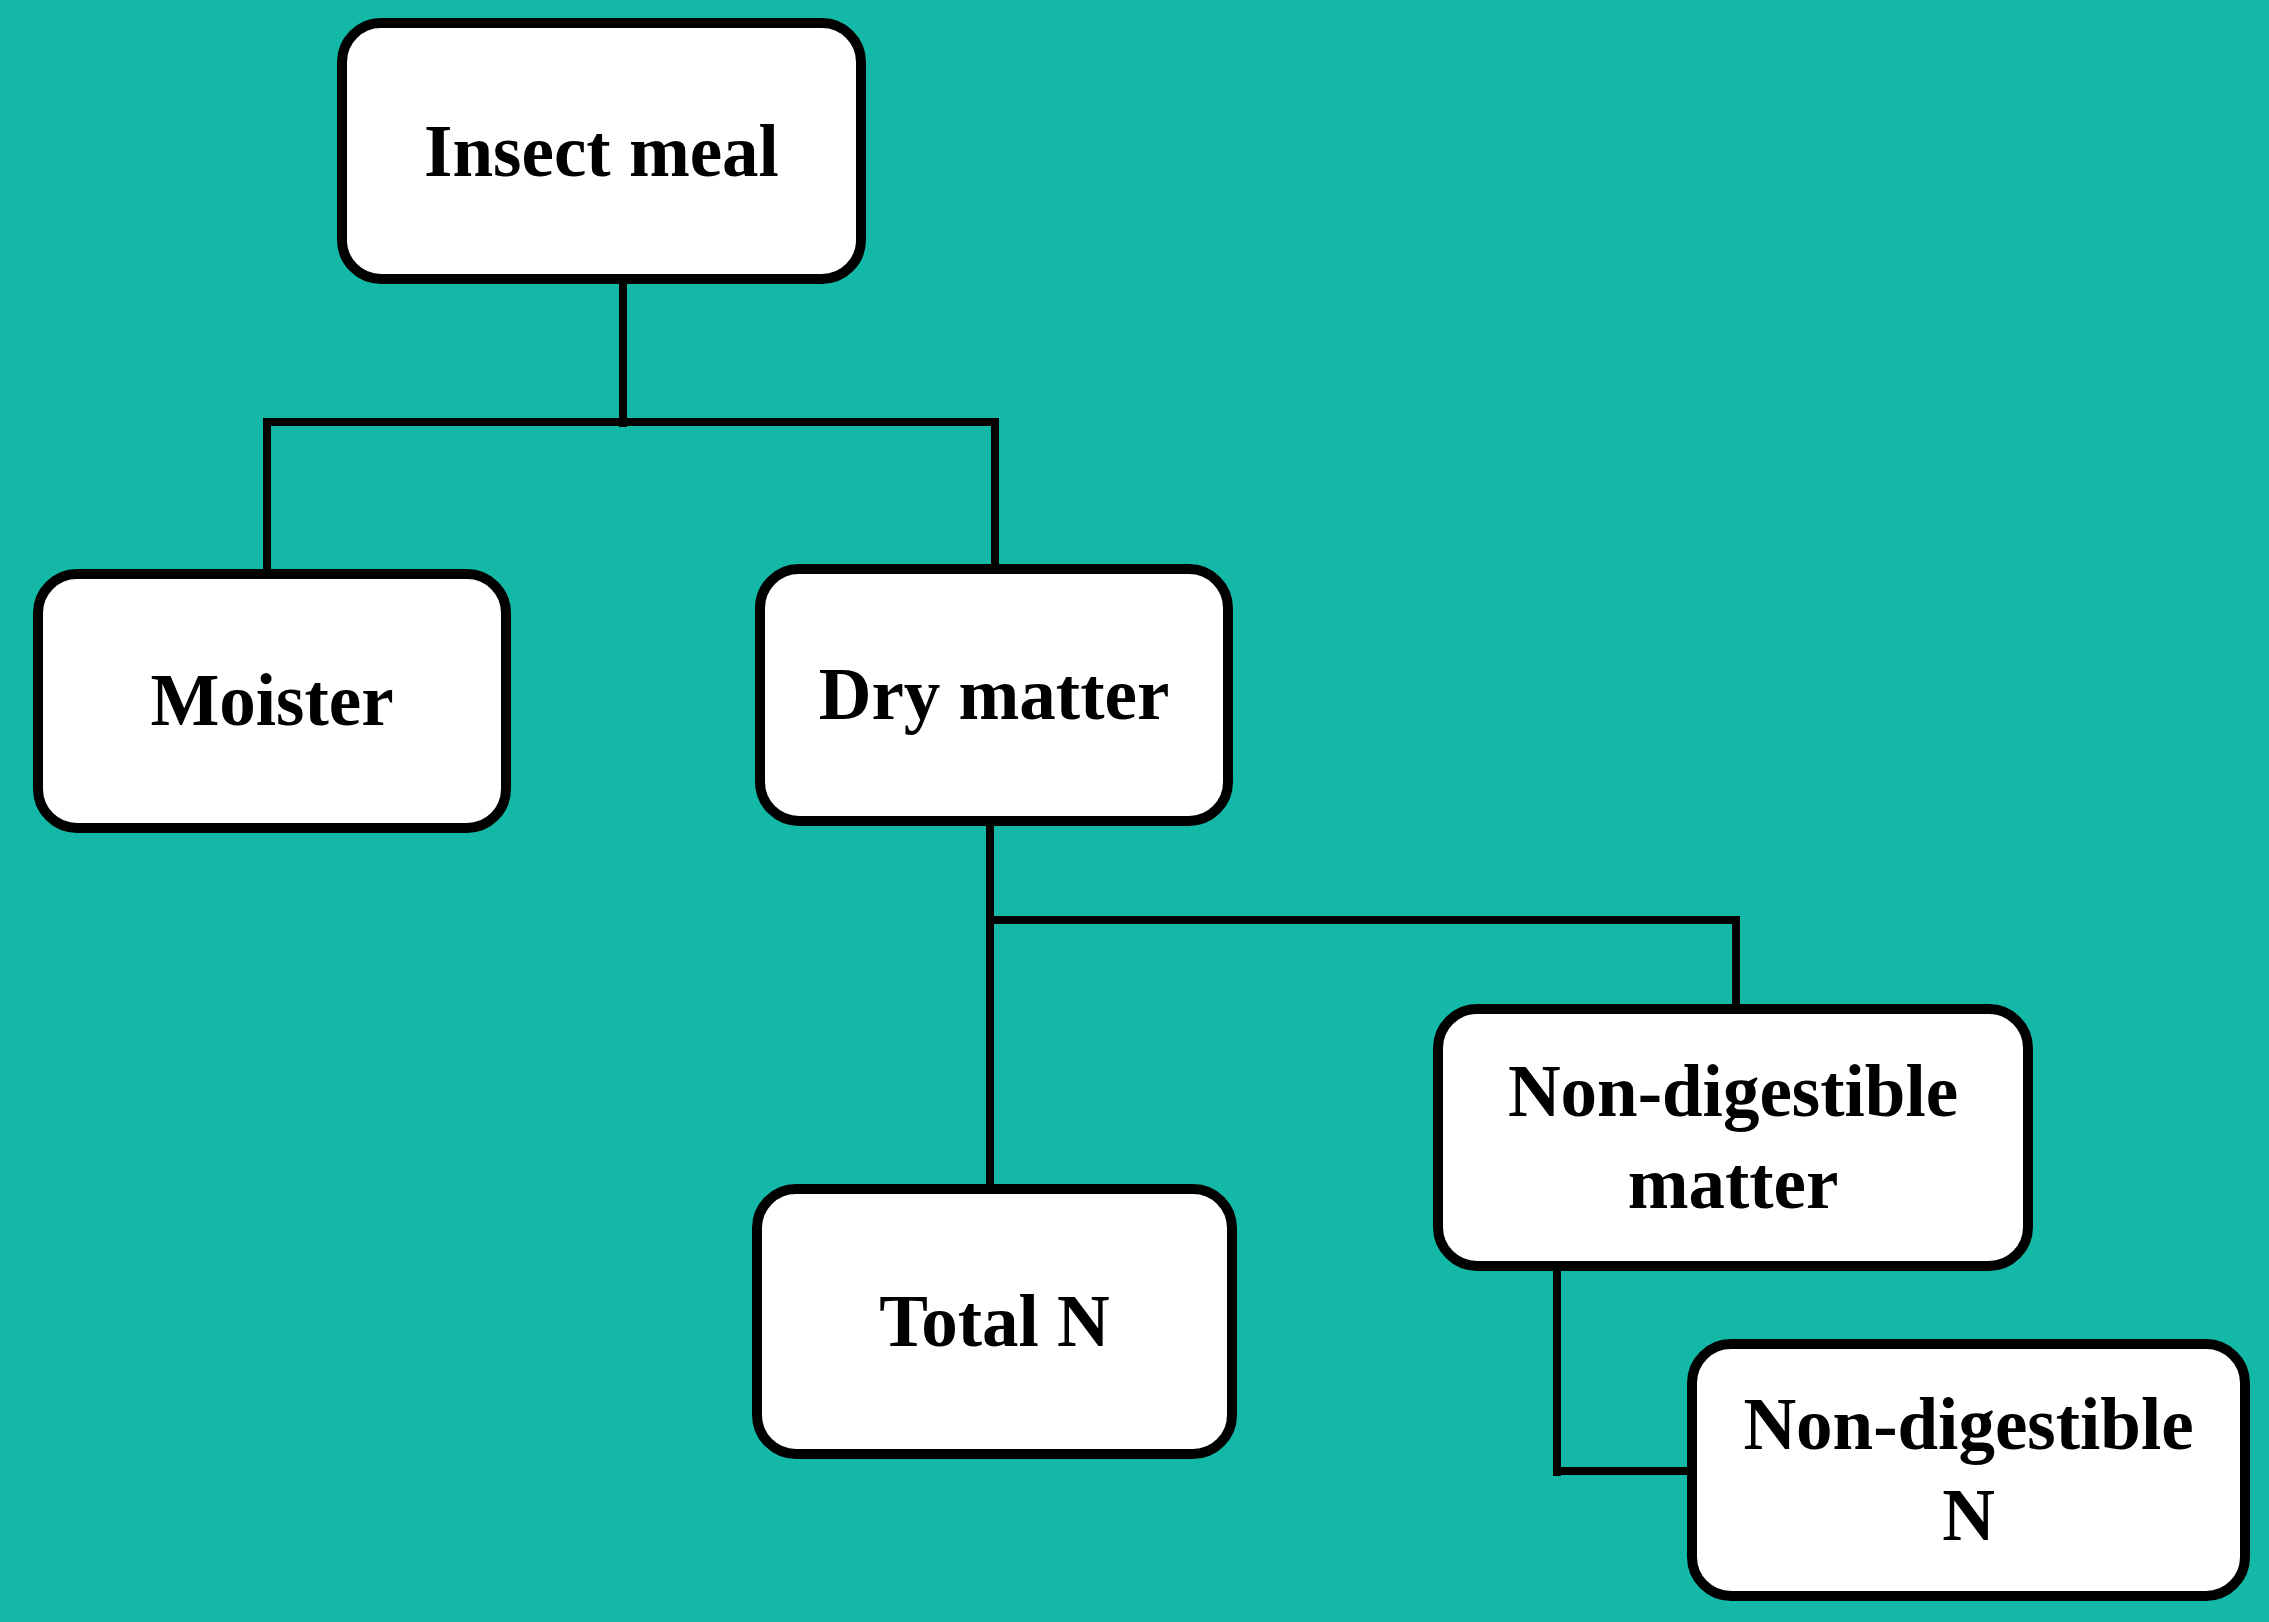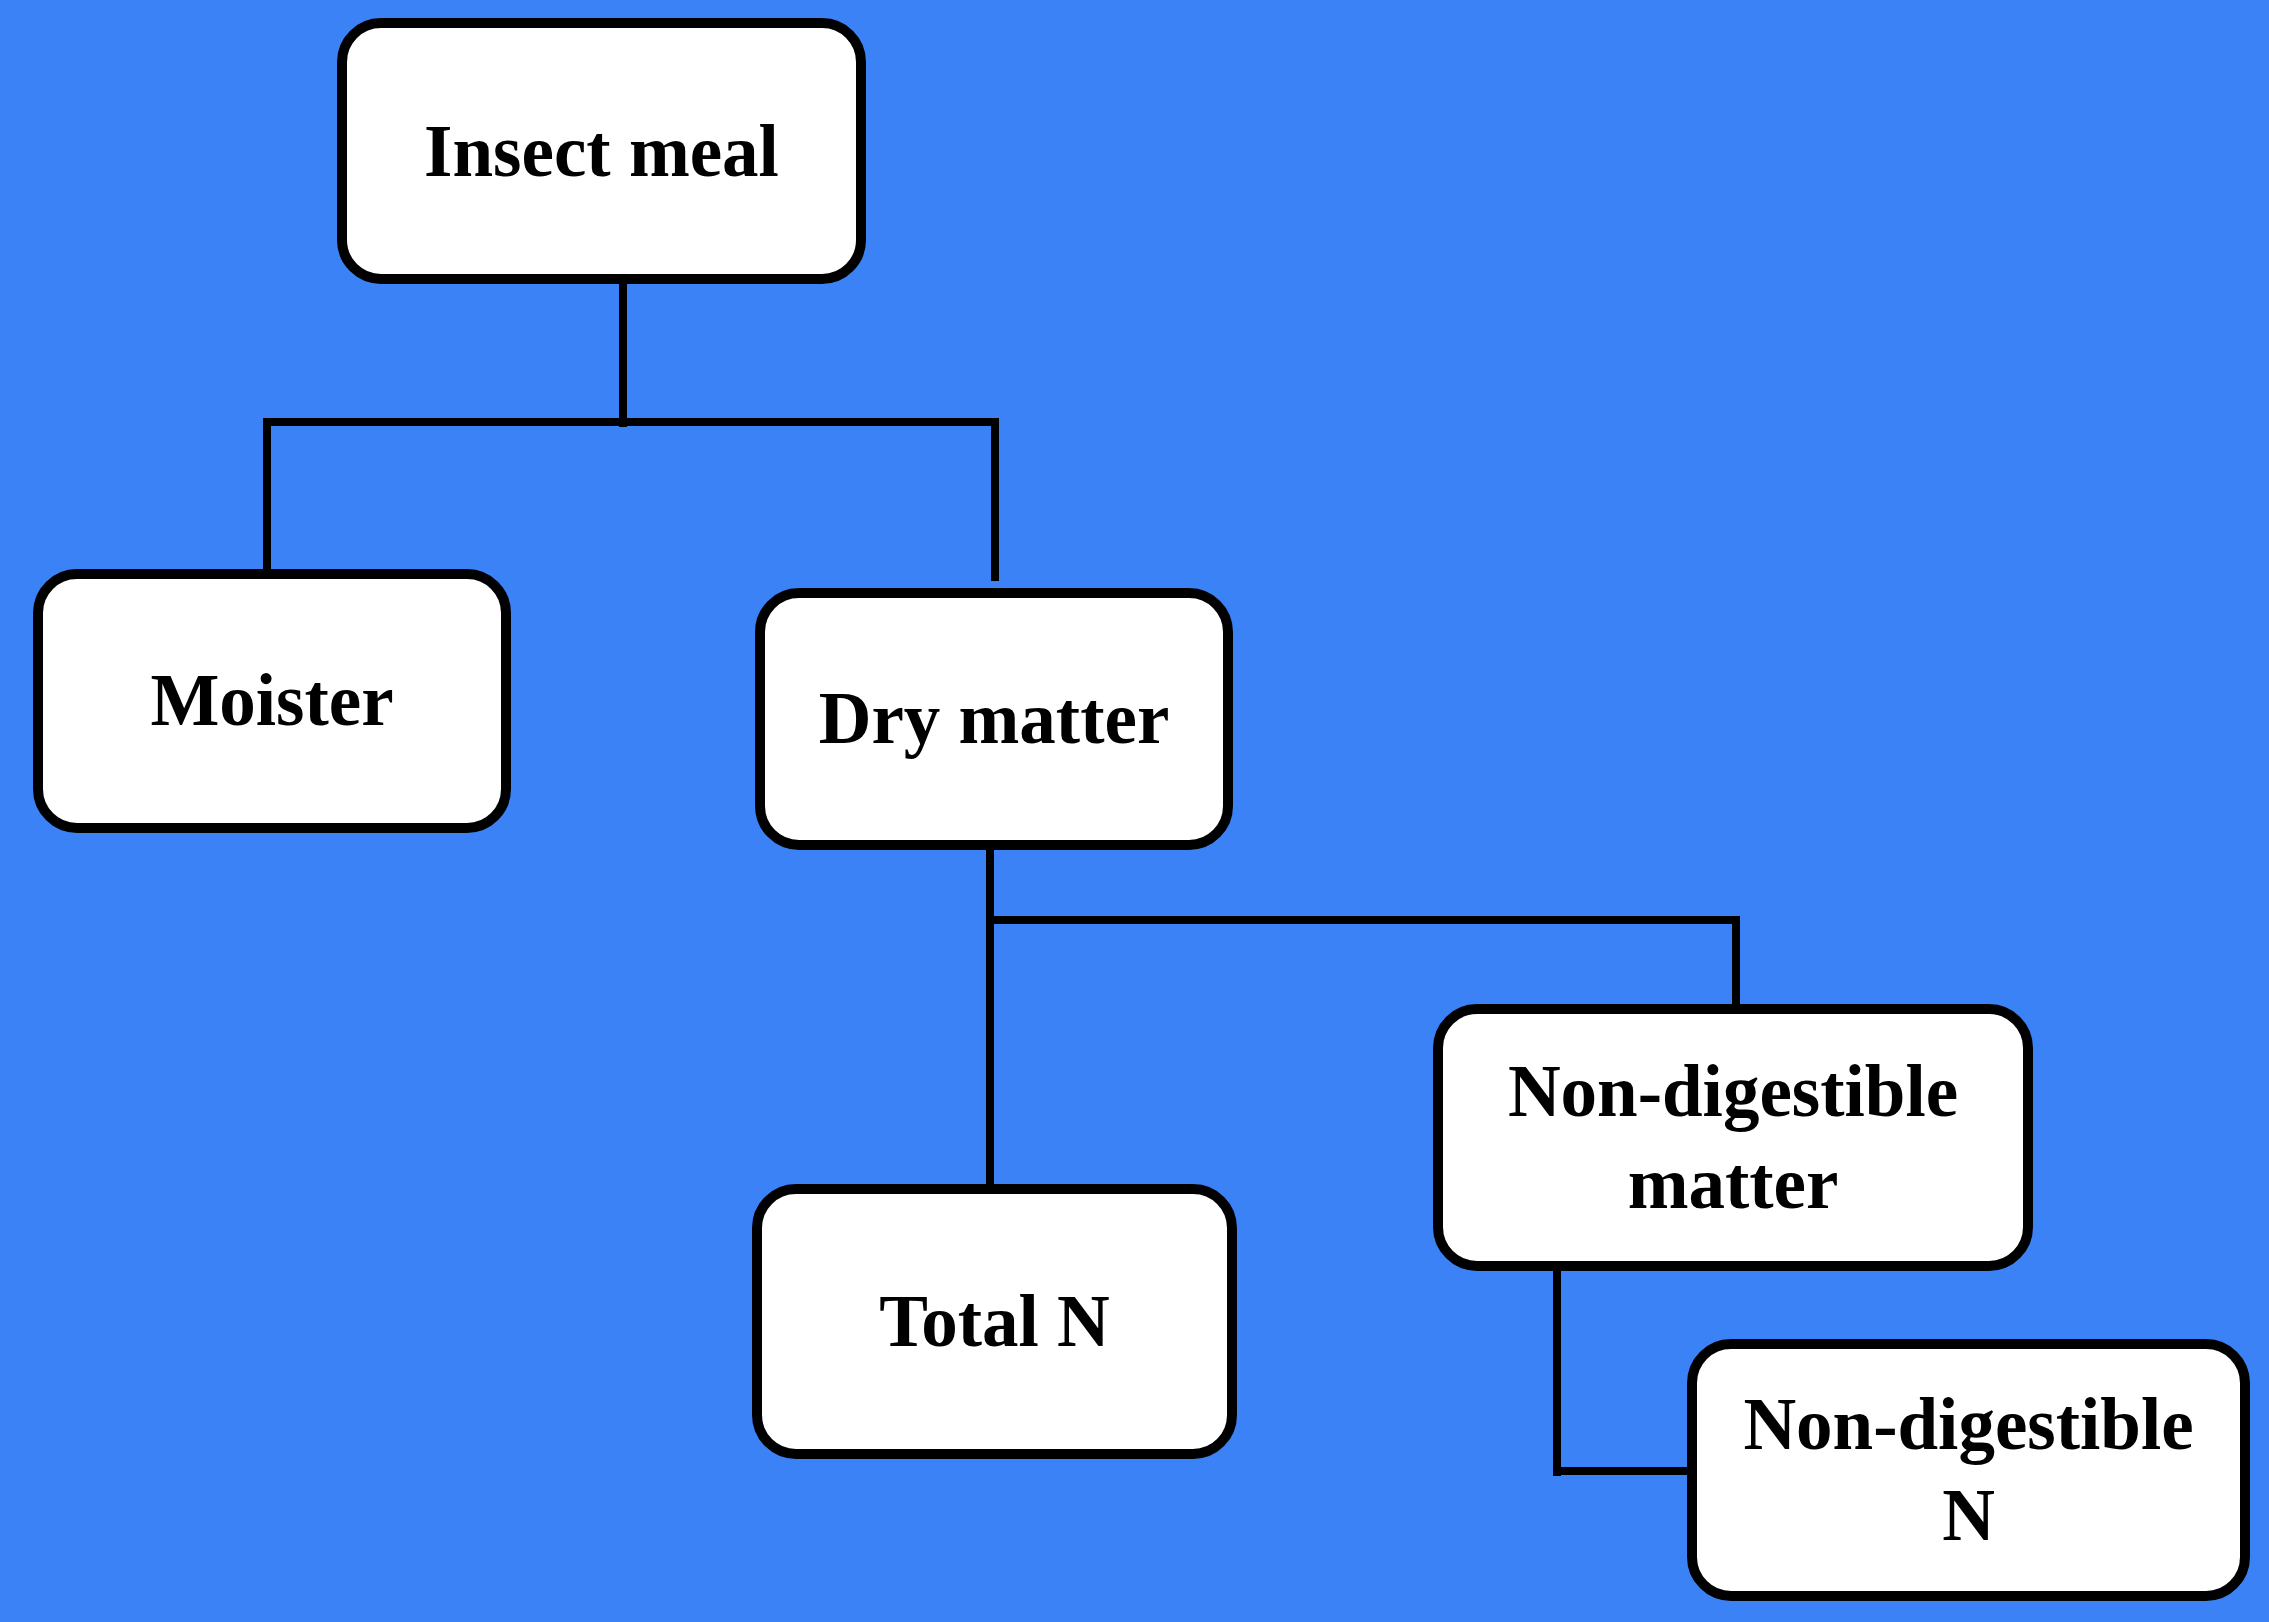--- a/index.html
+++ b/index.html
@@ -4,21 +4,21 @@
 <style>
   html, body {
     margin: 0;
     padding: 0;
     background: #ffffff;
   }
   .canvas {
     position: relative;
     width: 2269px;
     height: 1623px;
-    background: #3b82f6;
+    background: #14b8a6;
     overflow: hidden;
     font-family: "Liberation Serif", "DejaVu Serif", serif;
   }
   .edge {
     position: absolute;
     background: #000000;
   }
   .node {
     position: absolute;
     box-sizing: border-box;
@@ -35,21 +35,21 @@
     font-size: 73px;
     line-height: 1.25;
     color: #000000;
     white-space: pre-line;
     padding: 0 9.2px;
   }
 
   
   #node-insect-meal          { left: 337px;  top: 18.4px;   width: 529px; height: 266px; }
   #node-moister              { left: 33px;   top: 569px;  width: 478px; height: 264px; }
-  #node-dry-matter           { left: 755px;  top: 588px;  width: 478px; height: 262px; }
+  #node-dry-matter           { left: 755px;  top: 564px;  width: 478px; height: 262px; }
   #node-total-n              { left: 752px;  top: 1184px; width: 485px; height: 275px; }
   #node-non-digestible-matter{ left: 1433px; top: 1004px; width: 600px; height: 267px; }
   #node-non-digestible-n     { left: 1687px; top: 1339px; width: 563px; height: 262px; }
 
   
   #edge-insect-meal-stem     { left: 619px;  top: 280px;  width: 8.3px;   height: 147px; }
   #edge-branch-top           { left: 263px;  top: 418px;  width: 736px; height: 8.3px;   }
   #edge-drop-moister         { left: 263px;  top: 418px;  width: 8.3px;   height: 161px; }
   #edge-drop-dry-matter      { left: 991px; top: 418px;  width: 8.3px;   height: 163px; }
   #edge-dry-matter-stem      { left: 986px; top: 826px;  width: 8.3px;   height: 363px; }

